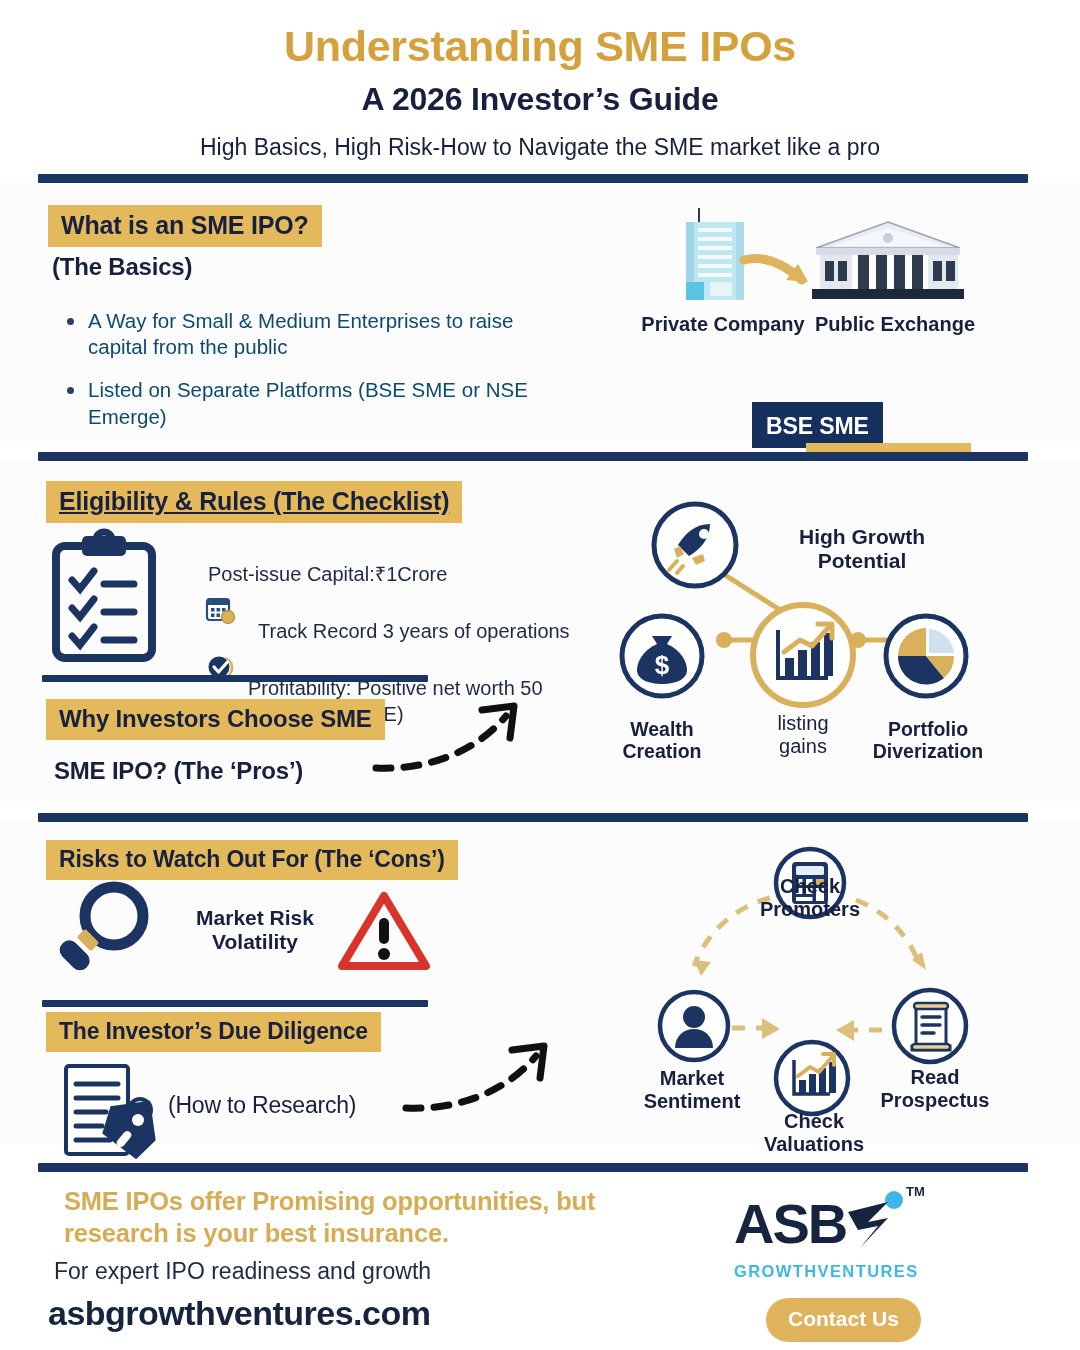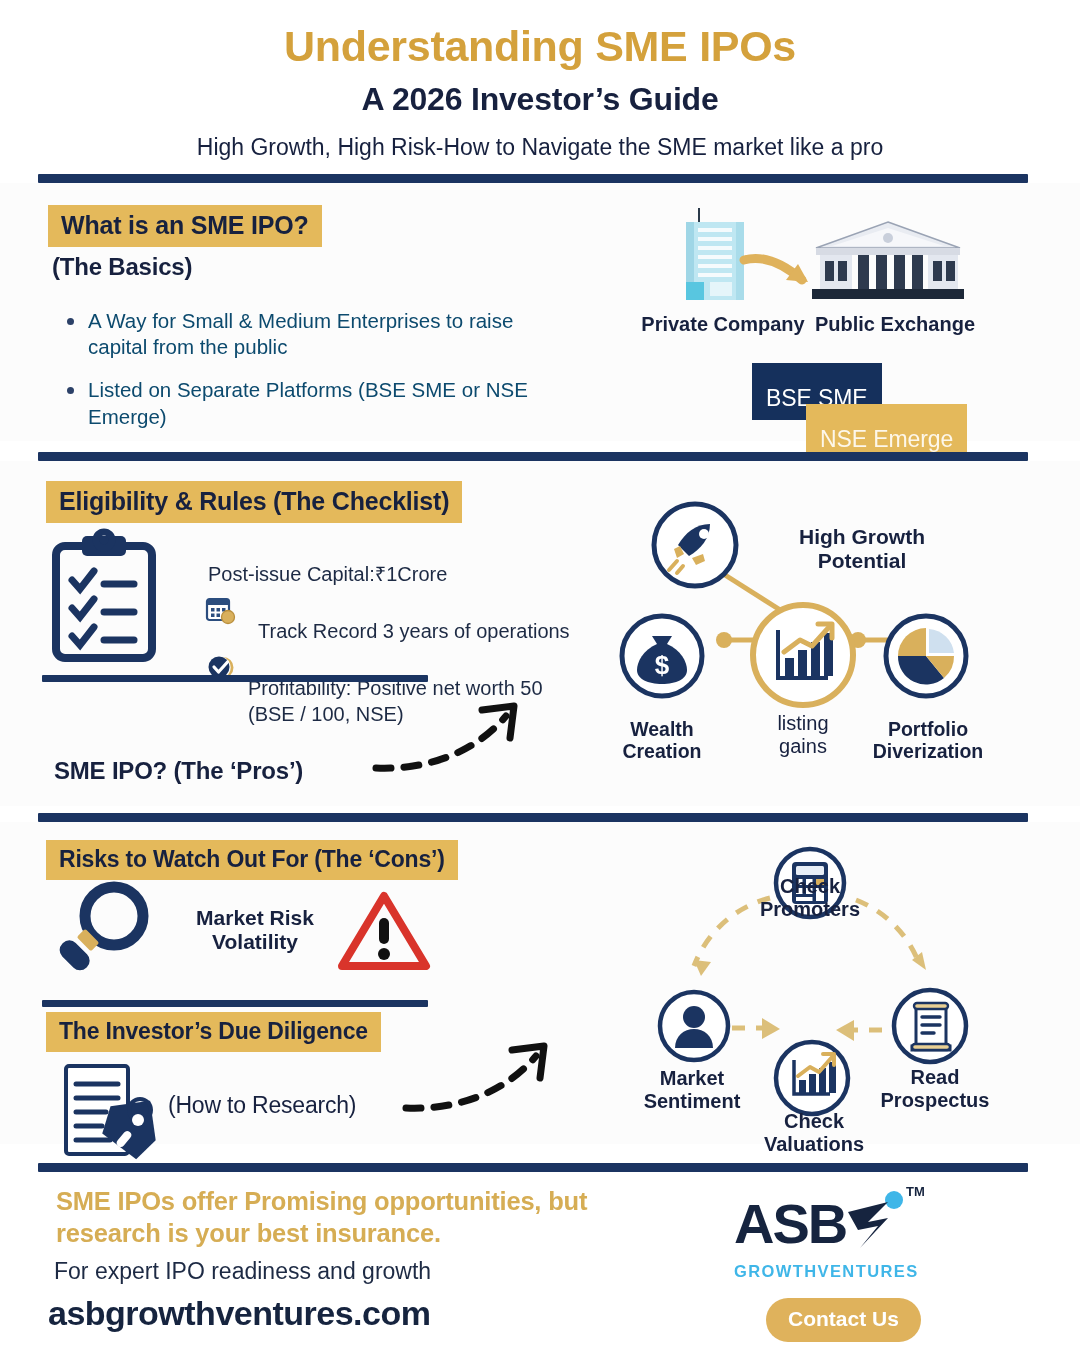--- a/index.html
+++ b/index.html
@@ -33,21 +33,21 @@
   }
   .rule.short { left: 42px; width: 386px; height: 7px; }
   .band { position: absolute; left: 0; width: 1080px; background: #fcfcfc; }
 
   
   .chip {
     display: inline-block; background: #e4b95b; color: #17213f;
     font-weight: 700; padding: 6px 13px 7px 13px; letter-spacing: -0.2px;
   }
   .chip.s1 { font-size: 25px; }
-  .chip.s2 { font-size: 25px; }
+  .chip.s2 { font-size: 25px; text-decoration: underline; }
   .chip.s3 { font-size: 24px; }
   .chip.s4 { font-size: 23px; }
   .chip.s5 { font-size: 23px; }
 
   .sub-title {
     font-size: 24px; font-weight: 700; color: #17213f; letter-spacing: -0.2px;
   }
 
   
   ul.bul { list-style: none; margin-top: 16px; }
@@ -55,22 +55,22 @@
     position: relative; padding-left: 30px; margin-bottom: 17px;
     font-size: 20.5px; color: #0c4a6e; line-height: 1.28;
   }
   ul.bul li::before {
     content: ""; position: absolute; left: 9px; top: 10px;
     width: 7px; height: 7px; border-radius: 50%; background: #2c4168;
   }
 
   
   .tag {
-    position: absolute; font-weight: 400; font-size: 23px;
-    padding: 22px 14px 8px 14px; letter-spacing: -0.1px;
+    position: absolute; font-weight: 700; font-size: 23px;
+    padding: 11px 14px 8px 14px; letter-spacing: -0.1px; margin-top: 39px;
   }
   .tag.navy { background: #15305c; color: #ffffff; }
   .tag.gold { background: #e4b95b; color: #fdf7ea; }
 
   .cap { font-size: 20px; font-weight: 700; color: #17213f; text-align: center; }
 
   
   .elig { position: absolute; }
   .elig .row { display: flex; align-items: flex-start; margin-bottom: 7px; }
   .elig .txt { font-size: 20px; color: #1d2a44; line-height: 1.26; margin-top: 24px; }
@@ -110,21 +110,21 @@
   svg { display: block; overflow: visible; }
 </style>
 </head>
 <body>
 
 <div class="page">
 
   <div class="hdr">
     <h1>Understanding SME IPOs</h1>
     <h2>A 2026 Investor’s Guide</h2>
-    <h3>High Growth, High Risk-How to Navigate the SME market like a pro</h3>
+    <h3>High Basics, High Risk-How to Navigate the SME market like a pro</h3>
   </div>
 
   <div class="rule" style="top:174px"></div>
 
   <div class="band" style="top:183px;height:258px"></div>
 
   <div style="position:absolute;left:48px;top:205px">
     <span class="chip s1">What is an SME IPO?</span>
   </div>
   <div class="sub-title" style="position:absolute;left:52px;top:253px">(The Basics)</div>
@@ -237,20 +237,23 @@
           <path d="M17 5 a11 11 0 0 1 0 21 a9 9 0 0 0 0 -21 z" fill="#d9b05c"></path>
           <path d="M8 15 l4.5 5 l9 -10" stroke="#ffffff" stroke-width="3.2" fill="none" stroke-linecap="round" stroke-linejoin="round"></path>
         </svg>
       </div>
       <div class="txt" style="margin-left:2px;max-width:300px">Profitability: Positive net worth 50 (BSE / 100, NSE)</div>
     </div>
   </div>
 
   <div class="rule short" style="top:675px"></div>
 
+  <div style="position:absolute;left:46px;top:699px">
+    <span class="chip s3">Why Investors Choose SME</span>
+  </div>
   <div class="sub-title" style="position:absolute;left:54px;top:757px">SME IPO? (The ‘Pros’)</div>
 
   <svg style="position:absolute;left:370px;top:700px" width="160" height="80" viewBox="0 0 160 80">
     <path d="M6 68 C52 70 102 56 136 16" stroke="#111111" stroke-width="7" fill="none" stroke-linecap="round" stroke-dasharray="15 13"></path>
     <path d="M112 10 L144 6 L140 38" stroke="#111111" stroke-width="7" fill="none" stroke-linecap="round" stroke-linejoin="round"></path>
   </svg>
 
   <svg style="position:absolute;left:606px;top:488px" width="420" height="220" viewBox="0 0 420 220">
     <line x1="108" y1="80" x2="190" y2="132" stroke="#d9b05c" stroke-width="5"></line>
     <line x1="112" y1="152" x2="188" y2="152" stroke="#d9b05c" stroke-width="5"></line>
@@ -423,21 +426,21 @@
         <path d="M32 47 h12"></path>
     </g>
   </svg>
   <div class="nodelbl" style="left:862px;top:1066px;width:146px;font-size:20px">
     <span>Read</span><br>
     <span>Prospectus</span>
   </div>
 
   <div class="rule" style="top:1163px"></div>
 
-  <div class="foot-gold" style="left:56px;top:1186px;width:540px">
+  <div class="foot-gold" style="left:64px;top:1186px;width:540px">
     <span>SME IPOs offer Promising opportunities, but</span><br>
     <span>research is your best insurance.</span>
   </div>
   <div class="foot-txt" style="left:54px;top:1258px">For expert IPO readiness and growth</div>
   <div class="foot-url" style="left:48px;top:1294px">asbgrowthventures.com</div>
 
   <div style="position:absolute;left:734px;top:1196px">
     <div style="display:flex;align-items:flex-start;position:relative">
       <span class="logo-word">ASB</span>
       <svg width="66" height="72" viewBox="0 0 66 72" style="margin-left:-2px;margin-top:-8px">

